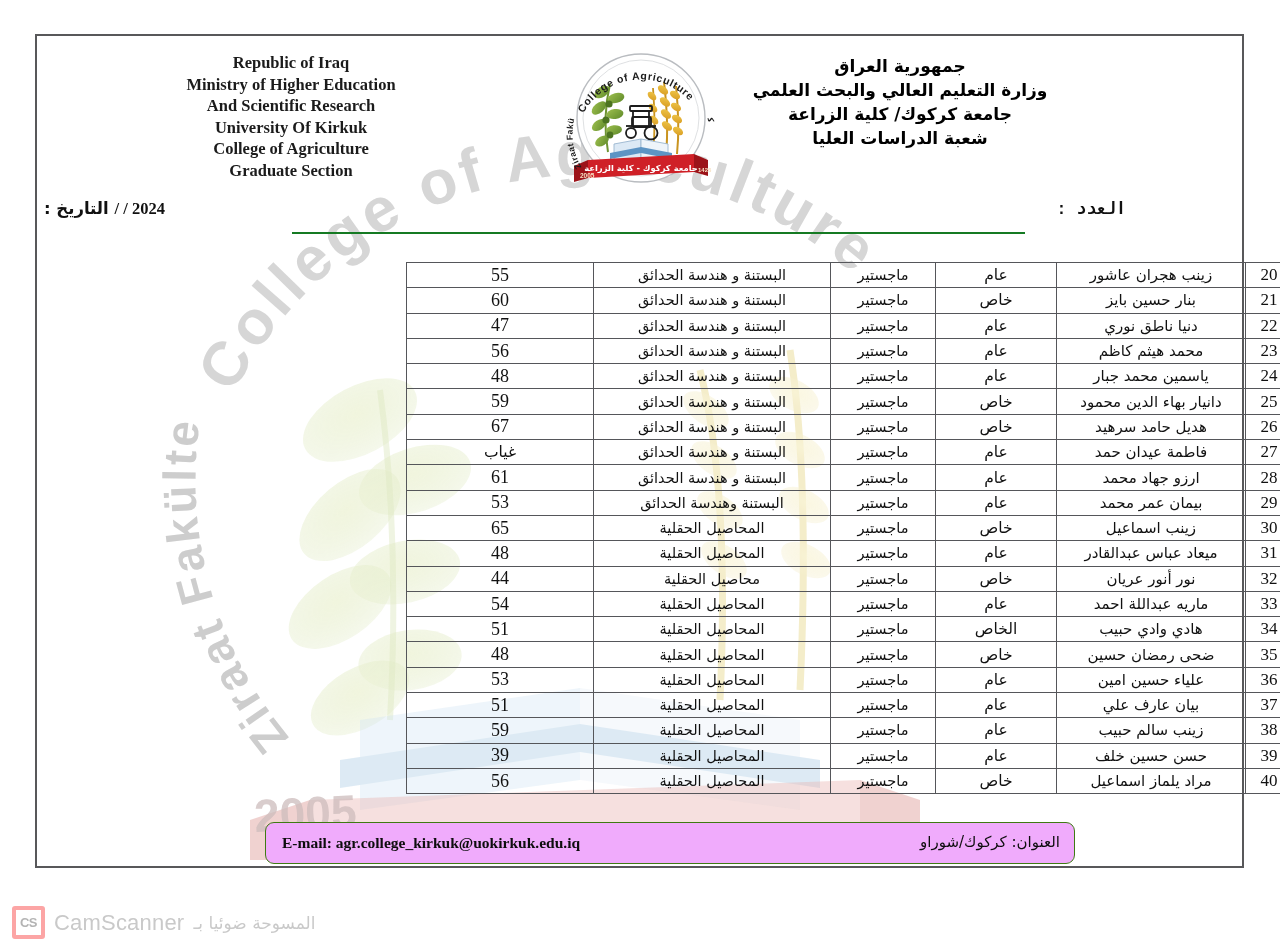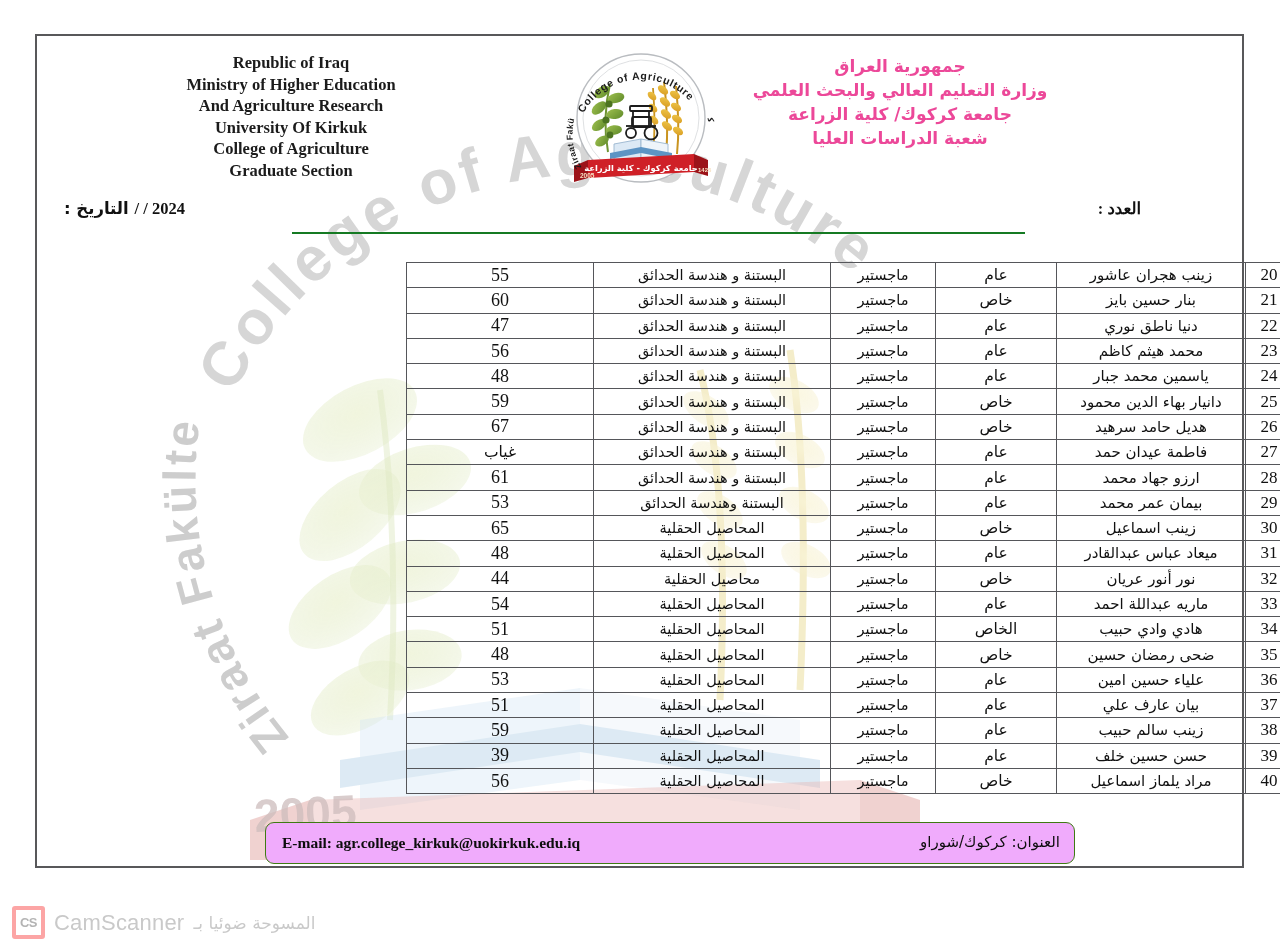--- a/index.html
+++ b/index.html
@@ -66,48 +66,48 @@
   .hdr-ar {
     position: absolute;
     right: 40px;
     top: 18px;
     width: 430px;
     text-align: center;
     direction: rtl;
     font-weight: bold;
     font-size: 17px;
     line-height: 24px;
-    color: #ec4899;
+    color: #000000;
     font-family: "DejaVu Sans", "Liberation Sans", sans-serif;
   }
   .hdr-date {
     position: absolute;
-    left: 28px;
+    left: 8px;
     top: 163px;
     direction: rtl;
     font-weight: bold;
     font-size: 16.5px;
     color: #111;
     font-family: "DejaVu Sans", "Liberation Sans", sans-serif;
     white-space: nowrap;
   }
   .hdr-date .lat {
     font-family: "Liberation Serif", "DejaVu Serif", serif;
     direction: ltr;
     display: inline-block;
   }
   .hdr-number {
     position: absolute;
-    right: 14px;
+    right: 29px;
     top: 163px;
     direction: rtl;
     font-weight: bold;
     font-size: 16.5px;
     color: #111;
-    font-family: Liberation Serif, serif;
+    font-family: Liberation Mono, monospace;
   }
 
   
   #logo {
     position: absolute;
     left: 552px;
     top: 48px;
     width: 178px;
     height: 142px;
     z-index: 7;
@@ -316,21 +316,21 @@
   </svg>
 </div>
 
 <div id="page-frame"></div>
 
 <div id="header">
 
   <div class="hdr-en">
     <div>Republic of Iraq</div>
     <div>Ministry of Higher Education</div>
-    <div>And Agriculture Research</div>
+    <div>And Scientific Research</div>
     <div>University Of Kirkuk</div>
     <div>College of Agriculture</div>
     <div>Graduate Section</div>
   </div>
 
   <div class="hdr-ar">
     <div>جمهورية العراق</div>
     <div>وزارة التعليم العالي والبحث العلمي</div>
     <div>جامعة كركوك/ كلية الزراعة</div>
     <div>شعبة الدراسات العليا</div>

